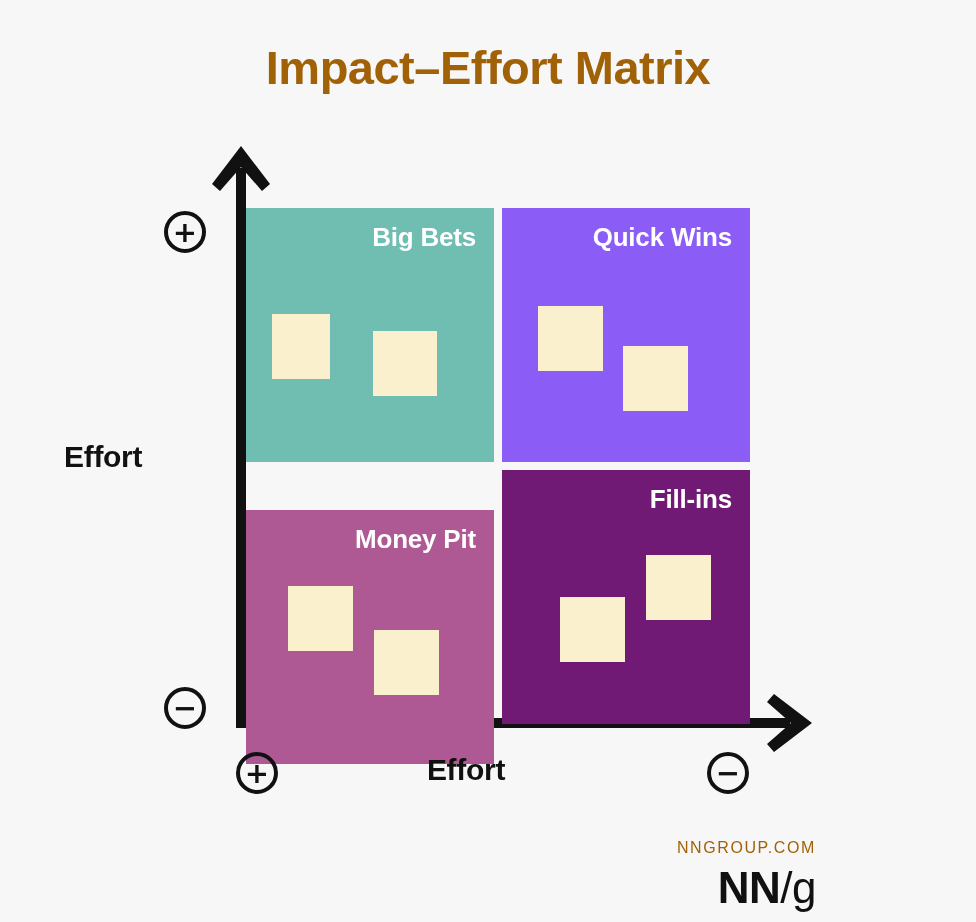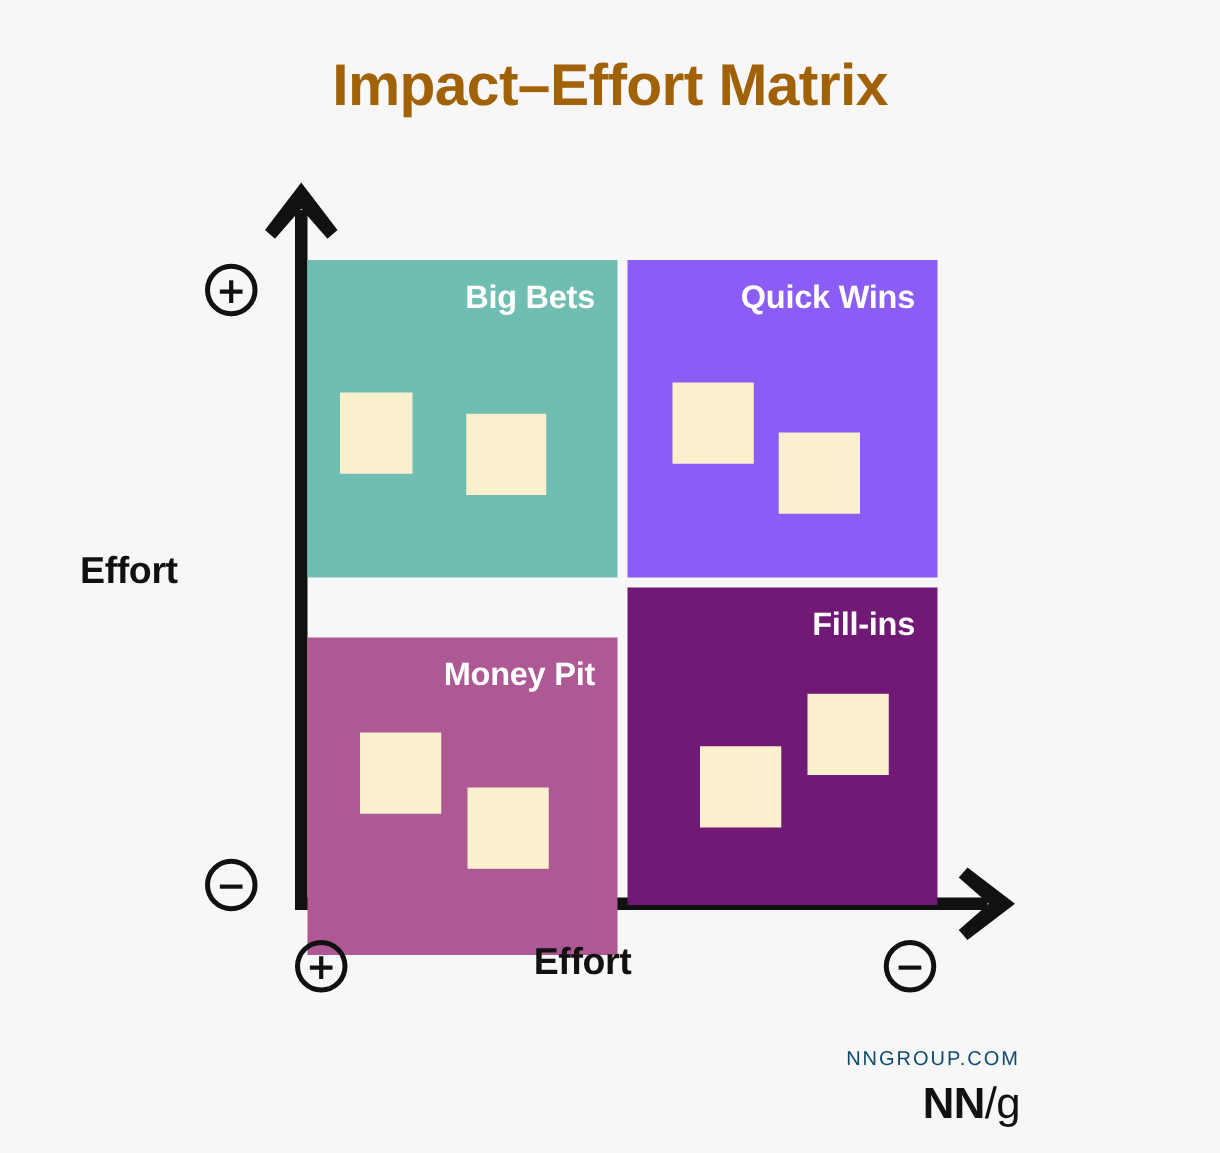--- a/index.html
+++ b/index.html
@@ -130,28 +130,28 @@
   #effort-plus-marker  { left: 236px; top: 752px; }
   #effort-minus-marker { left: 707px; top: 752px; }
 
   
   #footer-url {
     position: absolute;
     right: 160px;
     top: 839px;
     font-size: 16px;
     letter-spacing: 1.6px;
-    color: #0c4a6e;
+    color: #a16207;
     font-family: "Liberation Sans", sans-serif;
   }
   #footer-logo {
     position: absolute;
     right: 160px;
     top: 863px;
-    font-size: 35px;
+    font-size: 44px;
     font-weight: bold;
     color: #111111;
     letter-spacing: -0.5px;
     font-family: "Liberation Sans", sans-serif;
     white-space: nowrap;
   }
   #footer-logo .slash-g {
     font-weight: normal;
   }
 </style>

